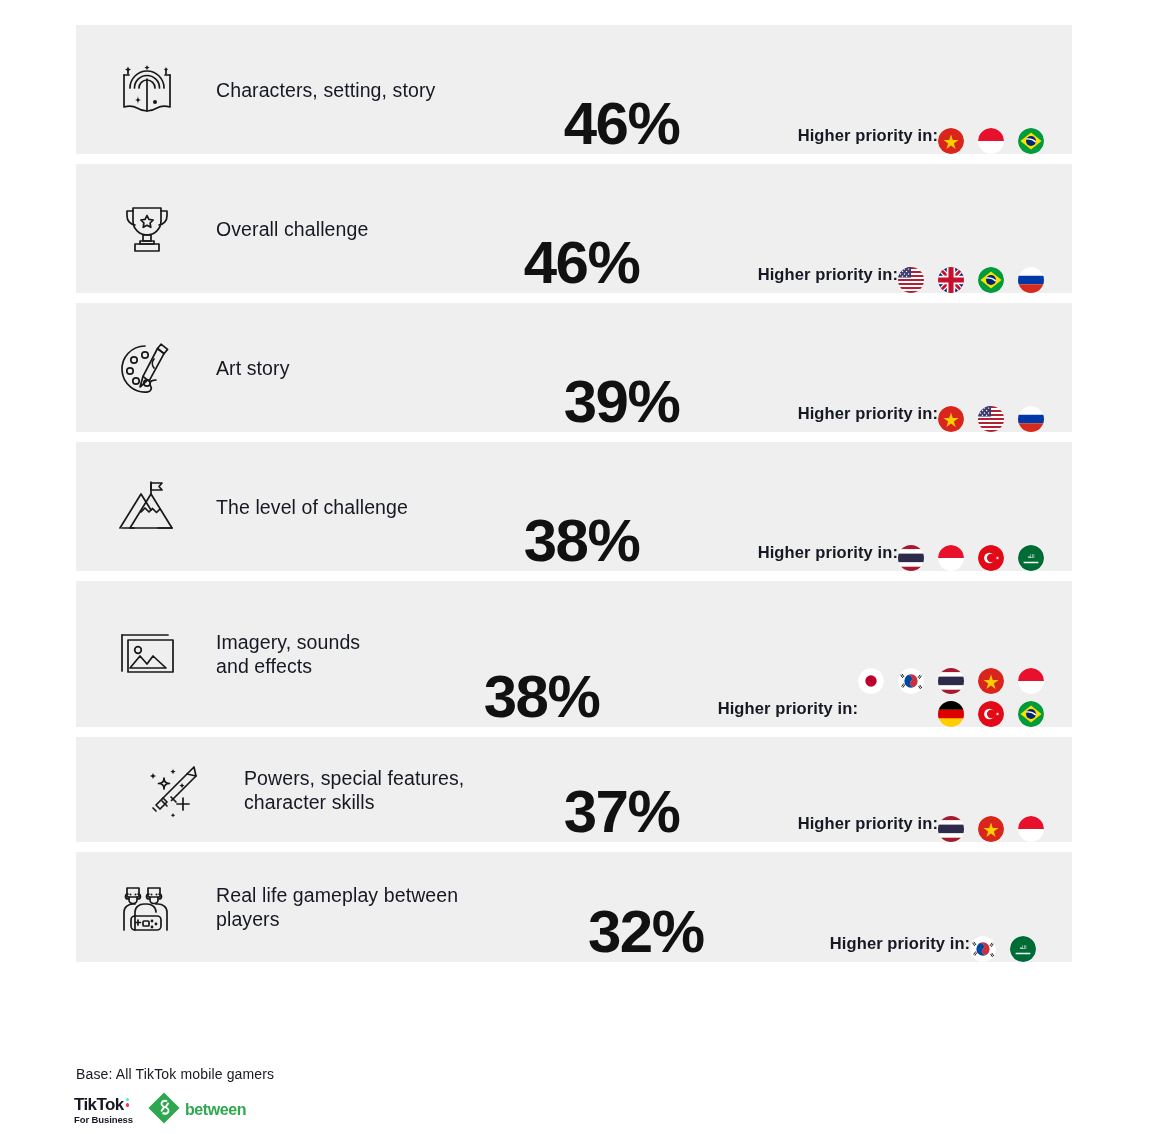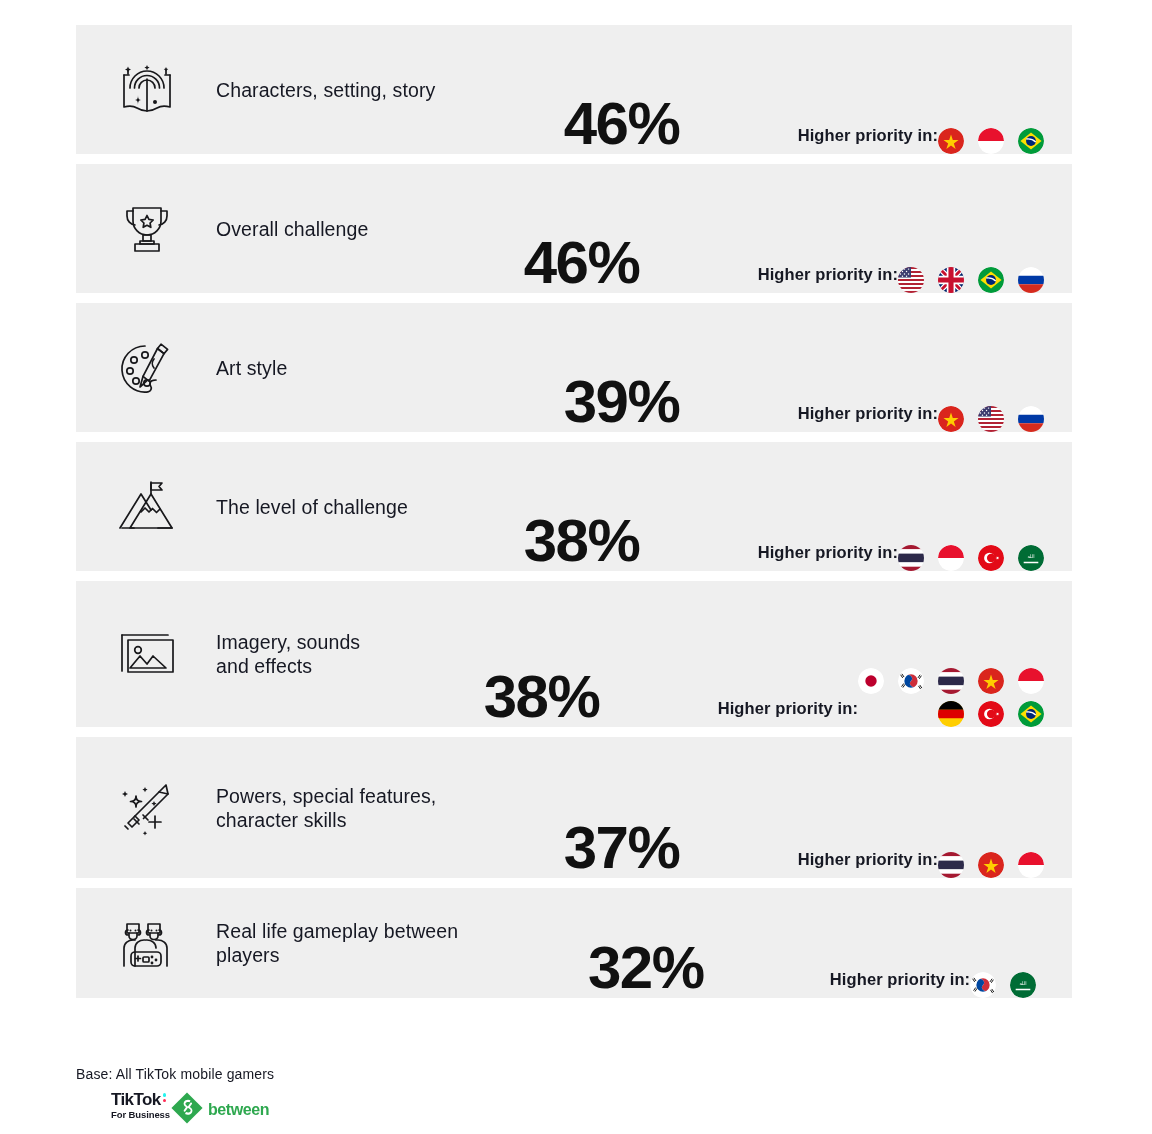--- a/index.html
+++ b/index.html
@@ -98,21 +98,22 @@
     position: absolute;
     left: 76px; top: 1066px;
     font-size: 14px;
     color: #161823;
     letter-spacing: .15px;
   }
   .logos {
     position: absolute;
     left: 74px; top: 1091px;
     display: flex;
-    margin-left: 37px;
+    align-items: center;
+    gap: 14px;
   }
   .tiktok-logo { display: flex; flex-direction: column; line-height: 1; }
   .tt-top { display: flex; align-items: flex-start; }
   .tt-word {
     font-size: 17px;
     font-weight: 700;
     color: #161823;
     letter-spacing: -0.6px;
   }
   .tt-dots { display: flex; flex-direction: column; gap: 2px; margin-left: 2px; margin-top: 2px; }
@@ -277,21 +278,21 @@
     <circle cx="16" cy="36" r="3.2" fill="none" stroke="#18181b" stroke-width="1.7" stroke-linecap="round" stroke-linejoin="round"></circle>
     <circle cx="22" cy="46" r="3.2" fill="none" stroke="#18181b" stroke-width="1.7" stroke-linecap="round" stroke-linejoin="round"></circle>
     <circle cx="33" cy="48" r="3.2" fill="none" stroke="#18181b" stroke-width="1.7" stroke-linecap="round" stroke-linejoin="round"></circle>
     <path d="M40 33a7 7 0 0 1 0-9" fill="none" stroke="#18181b" stroke-width="1.7" stroke-linecap="round" stroke-linejoin="round"></path>
     <path d="M43.5 13.5l6.5 5.2-15 27.5-6-4.8z" fill="none" stroke="#18181b" stroke-width="1.7" stroke-linecap="round" stroke-linejoin="round"></path>
     <path d="M43.5 13.5l3.5-4.3 6.6 5.2-3.6 4.3z" fill="none" stroke="#18181b" stroke-width="1.7" stroke-linecap="round" stroke-linejoin="round"></path>
     <path d="M29 41.4l-3 10.6 7.5-6.8" fill="none" stroke="#18181b" stroke-width="1.7" stroke-linecap="round" stroke-linejoin="round"></path>
   </svg>
         </div>
         <div class="label-cell">
-          <div class="label">Art style</div>
+          <div class="label">Art story</div>
         </div>
         <div class="pct-cell">
           <div class="pct">39%</div>
         </div>
         <div class="pri-cell">
           <div class="pri-title">Higher priority in:</div>
           <div class="flag-rows">
             <div class="flag-row">
               <span class="flag">
                 <svg viewBox="0 0 32 32">
@@ -478,21 +479,21 @@
                   <circle cx="16" cy="16" r="16" fill="#009B3A"></circle>
                   <path d="M16 5.5L29 16 16 26.5 3 16z" fill="#FEDF00"></path>
                   <circle cx="16" cy="16" r="6.1" fill="#002776"></circle>
                   <path d="M10.3 13.6a14 14 0 0 1 11.5 3.6" stroke="#fff" stroke-width="1.7" fill="none"></path>
                 </svg>
               </span>
             </div>
           </div>
         </div>
       </div>
-      <div class="row" style="height: 141px;">
+      <div class="row" style="height: 105px; padding-left: 28px;">
         <div class="icon-cell">
           <svg width="66" height="66" viewBox="0 0 66 66">
     <path d="M52 10l2 9-9-2z" fill="none" stroke="#18181b" stroke-width="1.7" stroke-linecap="round" stroke-linejoin="round"></path>
     <path d="M45 17L20.5 41.5" fill="none" stroke="#18181b" stroke-width="1.7" stroke-linecap="round" stroke-linejoin="round"></path>
     <path d="M54 19L29.5 43.5" fill="none" stroke="#18181b" stroke-width="1.7" stroke-linecap="round" stroke-linejoin="round"></path>
     <path d="M14 48l7-7 4 4-7 7z" fill="none" stroke="#18181b" stroke-width="1.7" stroke-linecap="round" stroke-linejoin="round"></path>
     <path d="M11 51l3 3" fill="none" stroke="#18181b" stroke-width="1.7" stroke-linecap="round" stroke-linejoin="round"></path>
     <path d="M20 44l5 5" fill="none" stroke="#18181b" stroke-width="1.7" stroke-linecap="round" stroke-linejoin="round"></path>
     <path d="M29 40l5 5" fill="none" stroke="#18181b" stroke-width="1.7" stroke-linecap="round" stroke-linejoin="round"></path>
     <path d="M22 21c0 4-1.5 5.5-5.5 5.5 4 0 5.5 1.5 5.5 5.5 0-4 1.5-5.5 5.5-5.5-4 0-5.5-1.5-5.5-5.5z" fill="none" stroke="#18181b" stroke-width="1.7" stroke-linecap="round" stroke-linejoin="round"></path>

